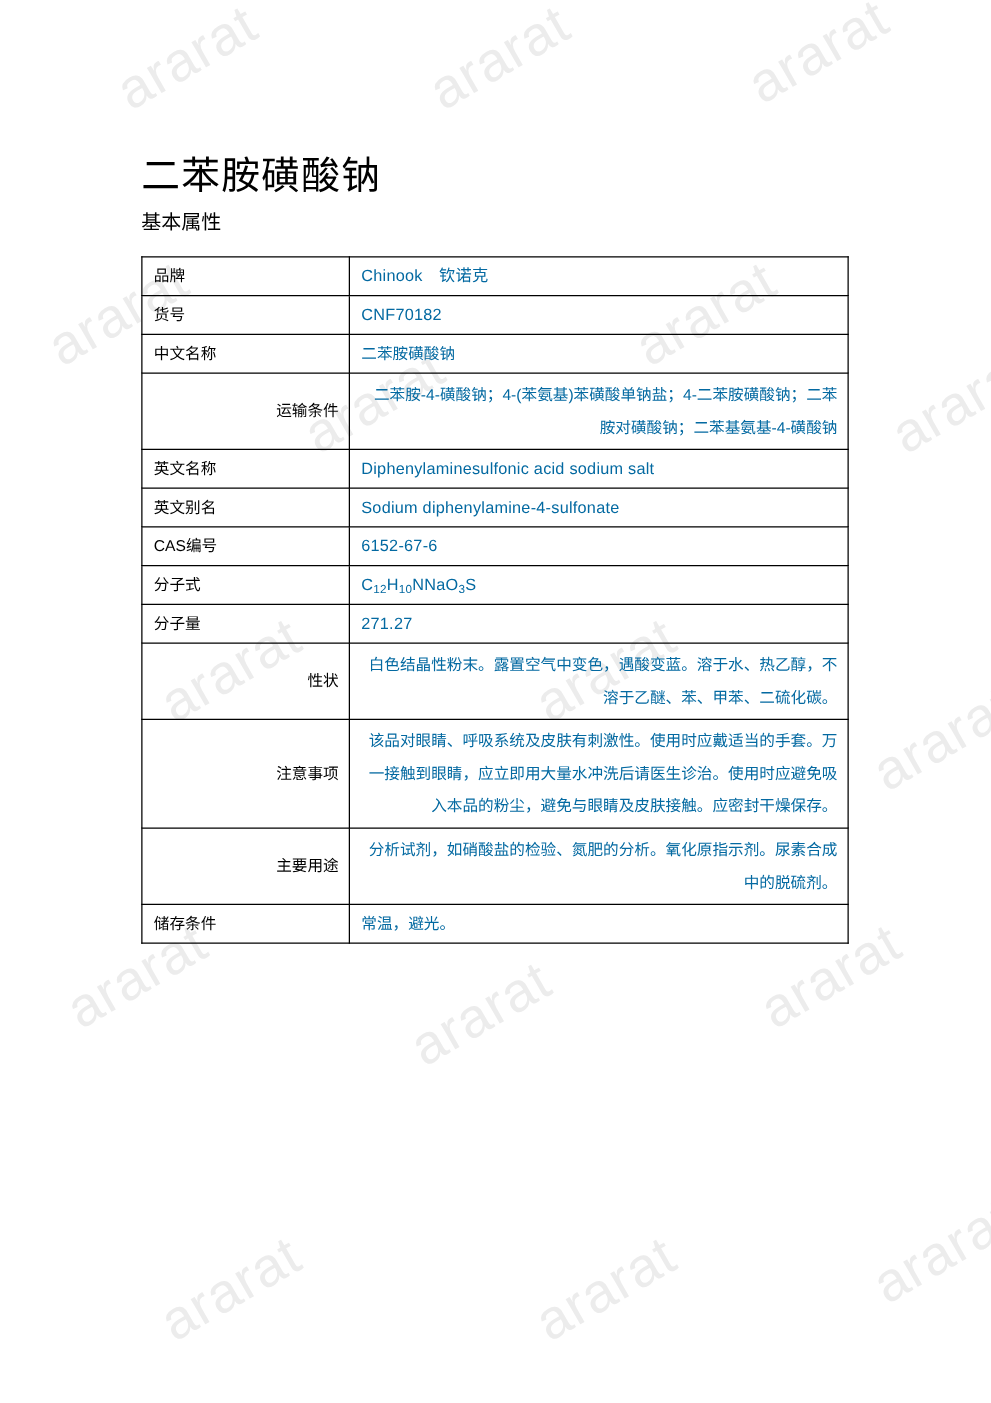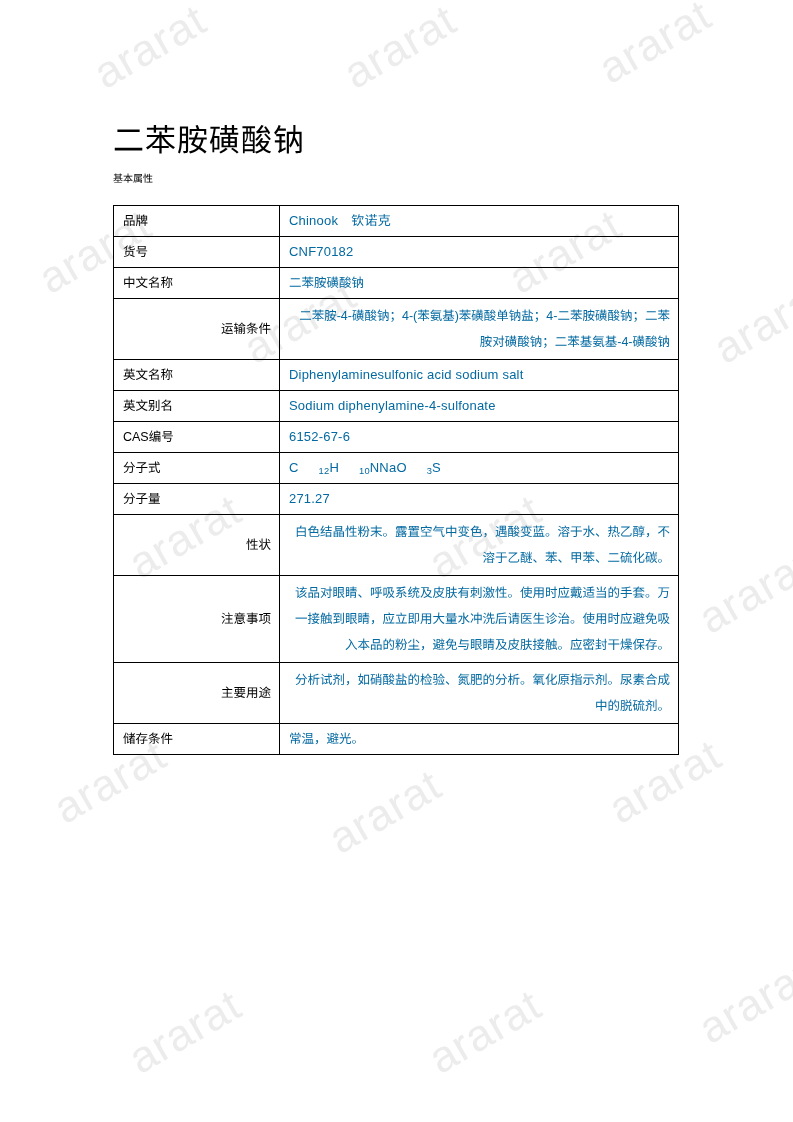--- a/index.html
+++ b/index.html
@@ -54,21 +54,21 @@
     line-height: 40px;
     font-weight: 400;
     letter-spacing: 1px;
     white-space: nowrap;
   }
 
   .section-label {
     position: absolute;
     left: 113px;
     top: 170px;
-    font-size: 10px;
+    font-size: 16px;
     line-height: 18px;
     font-weight: 400;
   }
 
   
   .props-table {
     position: absolute;
     left: 113px;
     top: 205px;
     width: 566px;
@@ -98,21 +98,20 @@
     text-align: right;
   }
   .props-table td.value-cell.en {
     font-size: 13px;
     letter-spacing: 0.2px;
   }
   sub {
     font-size: 0.72em;
     vertical-align: -0.25em;
     line-height: 0;
-    margin-left: 20px;
   }
 </style>
 </head>
 <body>
 
 <div class="page">
 
   <div class="watermark-layer" id="watermark-layer">
       <div class="watermark" style="left: 85px; top: 55px; color: rgb(236, 236, 236); transform: rotate(-30deg);">ararat</div>
       <div class="watermark" style="left: 335px; top: 55px; color: rgb(236, 236, 236); transform: rotate(-30deg);">ararat</div>

